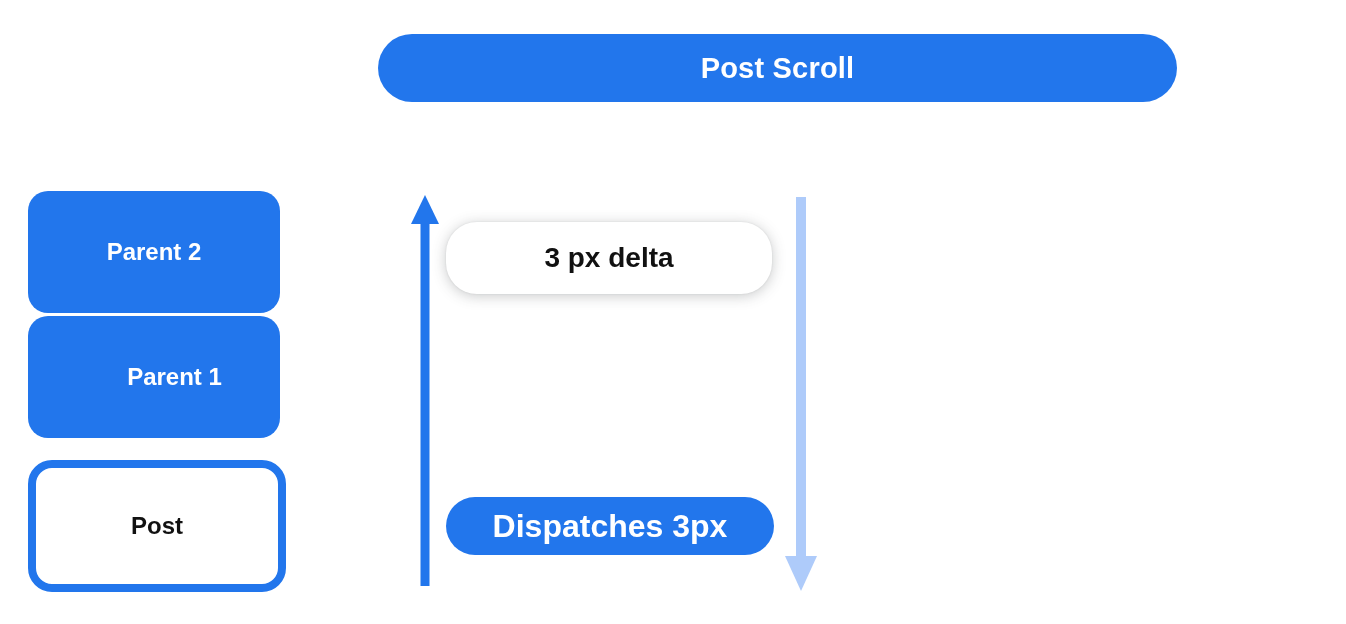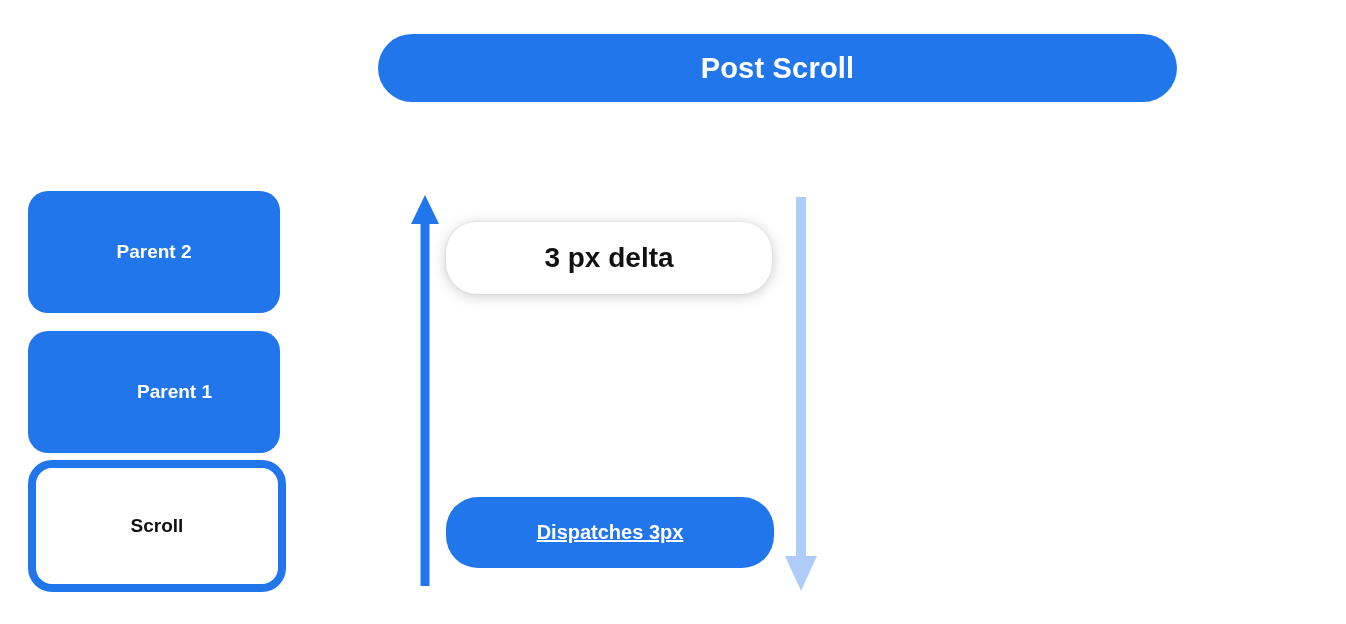--- a/index.html
+++ b/index.html
@@ -37,28 +37,28 @@
   .node {
     position: absolute;
     left: 28px;
     width: 252px; height: 122px;
     border-radius: 20px;
     display: flex;
     align-items: center;
     justify-content: center;
     box-sizing: border-box;
     font-weight: 700;
-    font-size: 19px;
+    font-size: 24px;
   }
   .node.filled {
     background: var(--primary-blue, #2276EC);
     color: var(--label-on-blue, #ffffff);
   }
   .node.parent-2 { top: 191px; }
-  .node.parent-1 { top: 331px; padding-left: 41px; }
+  .node.parent-1 { top: 316px; padding-left: 41px; }
   .node.outlined {
     top: 460px;
     width: 258px; height: 132px;
     border-radius: 24px;
     background: #ffffff;
     border: 8px solid var(--primary-blue, #2276EC);
     color: var(--label-dark, #111111);
     font-weight: 600;
   }
 
@@ -66,26 +66,25 @@
     left: 446px; top: 222px;
     width: 326px; height: 72px;
     border-radius: 31px;
     background: #ffffff;
     color: var(--label-dark, #111111);
     font-size: 28px;
     box-shadow: 0 2px 14px rgba(60,64,67,0.28), 0 0 2px rgba(60,64,67,0.12);
   }
   .dispatch-pill {
     left: 446px; top: 497px;
-    width: 328px; height: 71px;
+    width: 328px; height: 58px;
     border-radius: 32px;
     background: var(--primary-blue, #2276EC);
     color: var(--label-on-blue, #ffffff);
-    font-size: 20px;
-    text-decoration: underline;
+    font-size: 32px;
   }
 
   
   .arrow {
     position: absolute;
     width: 32px;
   }
   .arrow .shaft {
     position: absolute;
     left: 50%;
@@ -130,21 +129,21 @@
 <body>
 
 <div class="canvas">
 
   <div class="pill post-scroll">Post Scroll</div>
 
   <div class="node filled parent-2">Parent 2</div>
 
   <div class="node filled parent-1">Parent 1</div>
 
-  <div class="node outlined">Scroll</div>
+  <div class="node outlined">Post</div>
 
   <div class="arrow arrow-up">
     <div class="head"></div>
     <div class="shaft"></div>
   </div>
 
   <div class="pill delta-pill">3 px delta</div>
 
   <div class="pill dispatch-pill">Dispatches 3px</div>
 

